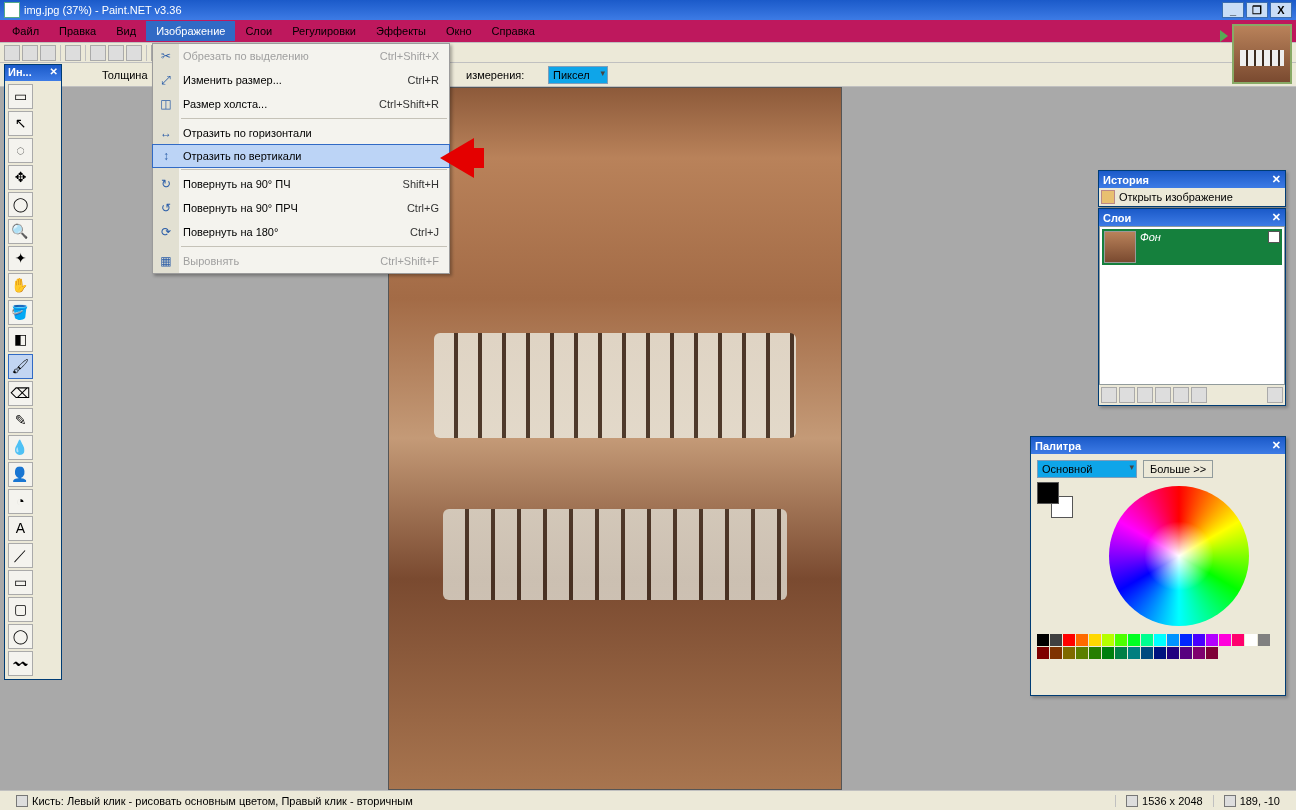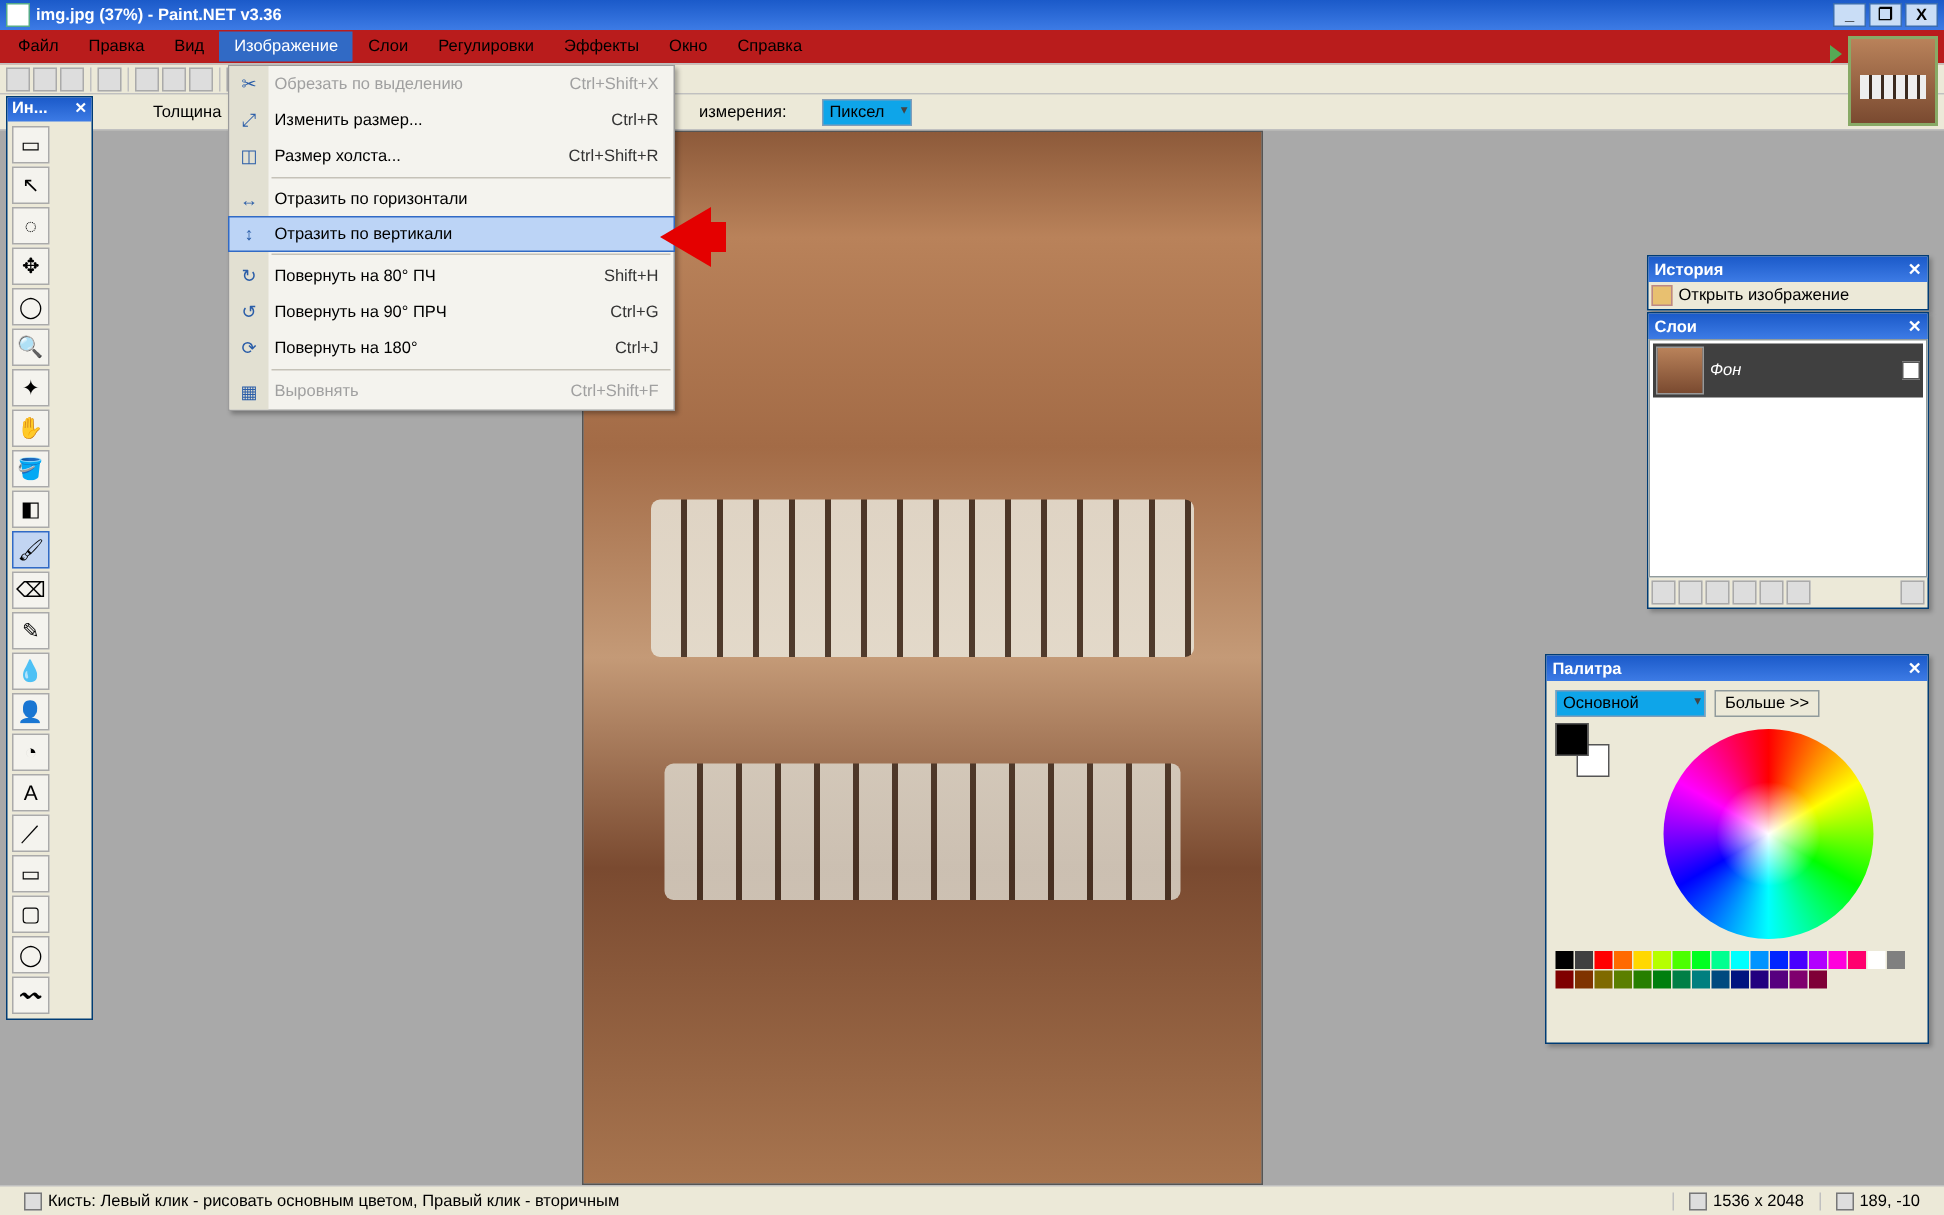--- a/index.html
+++ b/index.html
@@ -1,24 +1,24 @@
 <!DOCTYPE html>
 <html><head>
 <meta charset="utf-8">
 <style>
 * { box-sizing: border-box; margin: 0; padding: 0; font-family: Tahoma, sans-serif; font-size: 11px; }
 body { width: 1296px; height: 810px; background: #a9a9a9; position: relative; overflow: hidden; }
 
 .titlebar { height: 20px; background: linear-gradient(#1b5ac9,#3d7be5); color: #fff; display: flex; align-items: center; padding: 0 4px; }
 .titlebar .icon { width: 16px; height: 16px; background: #fff; margin-right: 4px; display: inline-block; border: 1px solid #5a8; }
-.titlebar .title { flex: 1; font-weight: bold; }
+.titlebar .title { flex: 1; font-weight: normal; }
 .winbtns { display: flex; gap: 2px; }
 .winbtn { width: 22px; height: 16px; background: #c9ddf6; border: 1px solid #3a6db0; color: #000; text-align: center; line-height: 14px; font-weight: bold; cursor: pointer; }
 
-.menubar { height: 23px; background: #b91c1c; display: flex; align-items: center; padding: 0 2px; border-bottom: 1px solid #c0c0c0; }
+.menubar { height: 23px; background: #be185d; display: flex; align-items: center; padding: 0 2px; border-bottom: 1px solid #c0c0c0; }
 .menubar .item { padding: 4px 10px; cursor: pointer; }
 .menubar .item.active { background: #316ac5; color: #fff; }
 
 .toolbar1 { height: 20px; background: #ece9d8; border-bottom: 1px solid #c0c0c0; display: flex; align-items: center; gap: 2px; padding: 0 4px; }
 .tbbtn { width: 16px; height: 16px; background: #ddd; border: 1px solid #aaa; cursor: pointer; }
 .tsep { width: 1px; height: 16px; background: #c0c0c0; margin: 0 2px; }
 
 .toolbar2 { height: 24px; background: #ece9d8; border-bottom: 1px solid #c0c0c0; display: flex; align-items: center; gap: 6px; padding: 0 4px; position: relative; }
 .toolbar2 label { padding-left: 98px; }
 .combo { height: 18px; border: 1px solid #7f9db9; background: #0ea5e9; padding: 0 14px 0 4px; position: relative; display: inline-flex; align-items: center; }
@@ -59,21 +59,21 @@
 
 .panel { position: absolute; background: #ece9d8; border: 1px solid #003c74; box-shadow: 2px 2px 3px rgba(0,0,0,.25); }
 .panel .hdr { height: 17px; background: linear-gradient(#1b5ac9,#3d7be5); color: #fff; font-weight: bold; padding: 1px 4px; display:flex; justify-content:space-between; align-items:center;gap:36px;}
 .panel .hdr .x {font-size:11px; cursor:pointer;}
 .panel .body { padding: 2px; }
 .histpanel { top: 170px; right: 10px; width: 188px; }
 .histpanel .row { display:flex; align-items:center; gap:4px; padding:2px;}
 .histpanel .row .hico{width:14px;height:14px;background:#e8c070;border:1px solid #b88;}
 .layerspanel { top: 208px; right: 10px; width: 188px; height: 198px; display:flex; flex-direction:column;}
 .layerspanel .list{flex:1;background:#fff;border:1px solid #919b9c;padding:2px;}
-.layerspanel .lrow{display:flex;align-items:center;gap:4px;background:#404040;color:#fff;padding:2px;}
+.layerspanel .lrow{display:flex;gap:4px;background:#15803d;color:#fff;padding:2px;}
 .layerspanel .lthumb{width:32px;height:32px;background:linear-gradient(#b9825a,#7a4a30);border:1px solid #999;}
 .layerspanel .ck{width:12px;height:12px;background:#fff;border:1px solid #555;margin-left:auto;display:flex;align-items:center;justify-content:center;}
 .layerspanel .btnrow{display:flex;gap:2px;padding:2px;}
 .sbtn{width:16px;height:16px;background:#ddd;border:1px solid #aaa;cursor:pointer;}
 .palpanel { top: 436px; right: 10px; width: 256px; height: 260px;}
 .palpanel .top{display:flex;gap:6px;align-items:center;padding:4px;}
 .palpanel .fgbg{width:36px;height:36px;position:relative;}
 .palpanel .fgbg .fg{position:absolute;top:0;left:0;width:22px;height:22px;background:#000;border:1px solid #555;}
 .palpanel .fgbg .bg{position:absolute;bottom:0;right:0;width:22px;height:22px;background:#fff;border:1px solid #555;}
 .colorwheel{width:140px;height:140px;border-radius:50%;background:conic-gradient(red,yellow,lime,cyan,blue,magenta,red);margin:4px auto;position:relative;}
@@ -195,21 +195,21 @@
       <span class="ico">↔</span>
       <span class="lbl">Отразить по горизонтали</span>
     </div>
   <div class="dditem hover">
       <span class="ico">↕</span>
       <span class="lbl">Отразить по вертикали</span>
     </div>
   <div class="ddsep"></div>
   <div class="dditem">
       <span class="ico">↻</span>
-      <span class="lbl">Повернуть на 80° ПЧ</span>
+      <span class="lbl">Повернуть на 90° ПЧ</span>
       <span class="sc">Shift+H</span>
     </div>
   <div class="dditem">
       <span class="ico">↺</span>
       <span class="lbl">Повернуть на 90° ПРЧ</span>
       <span class="sc">Ctrl+G</span>
     </div>
   <div class="dditem">
       <span class="ico">⟳</span>
       <span class="lbl">Повернуть на 180°</span>

